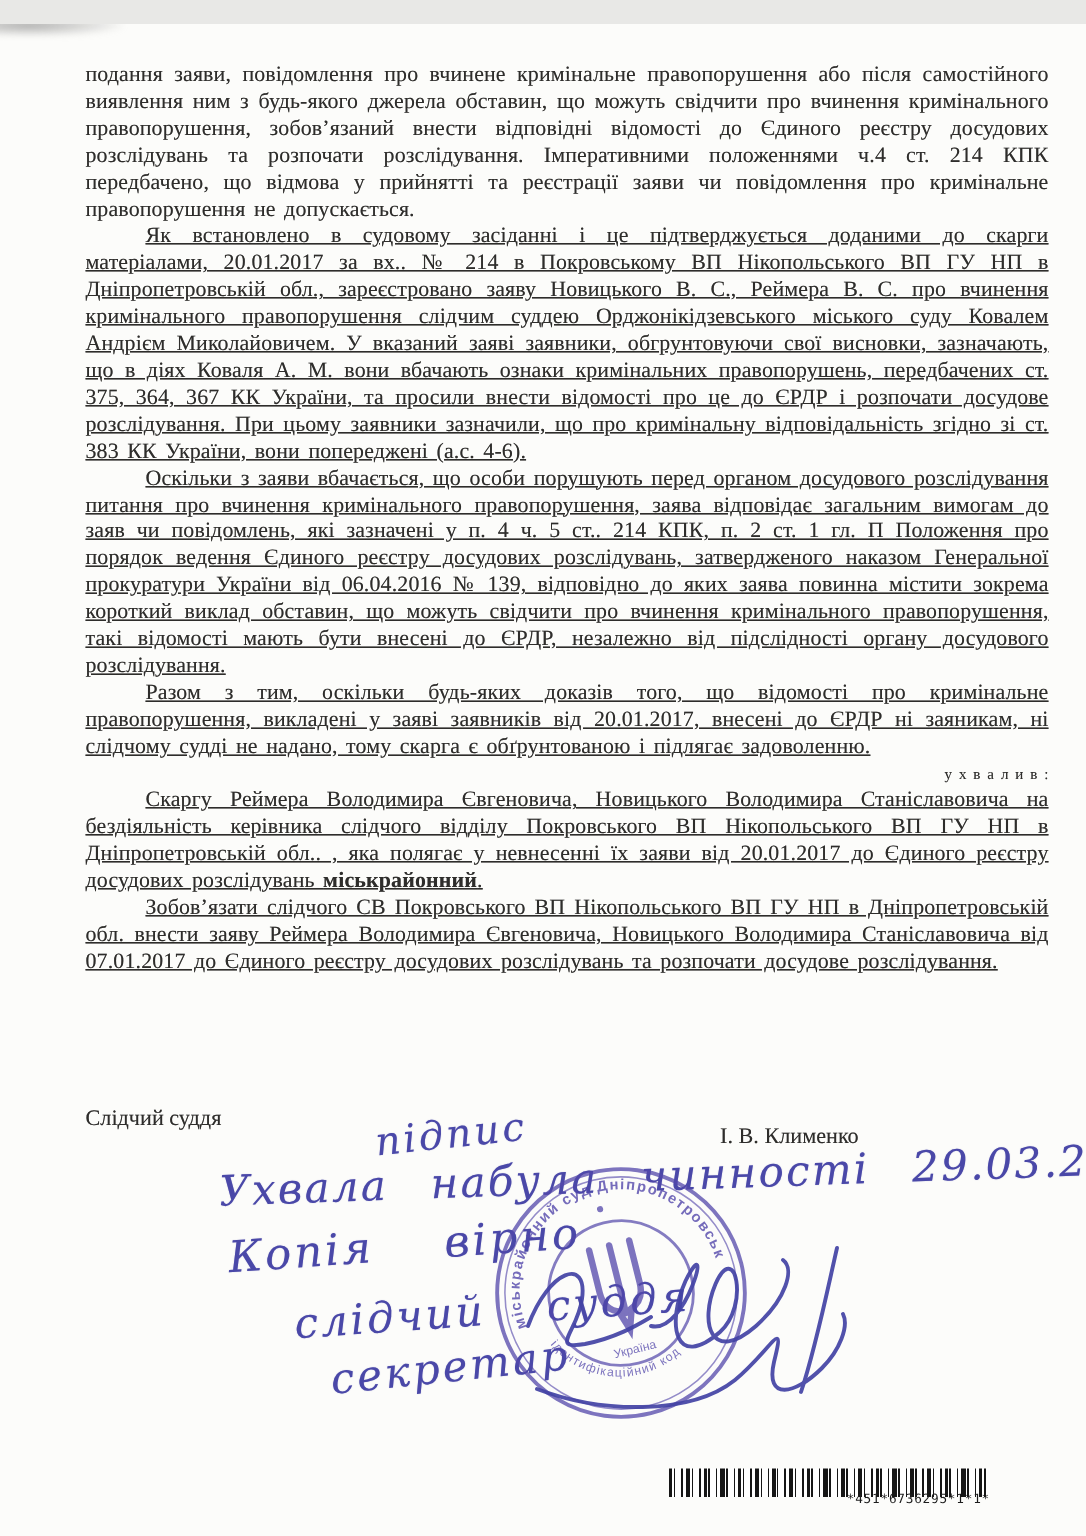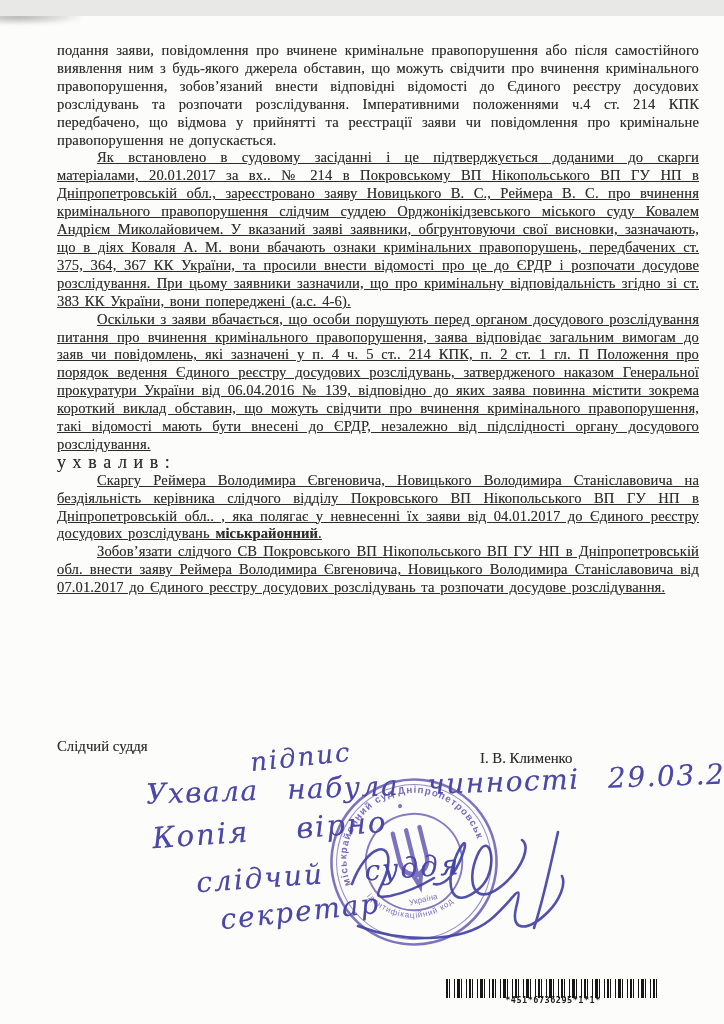--- a/index.html
+++ b/index.html
@@ -21,22 +21,22 @@
     position:absolute;left:57px;top:26px;width:642px;
     font-size:14.6px;line-height:17.9px;
     text-align:justify;
     word-spacing:.13em;letter-spacing:.1px;
     color:#2e2d2b;
     text-shadow:0 0 .4px rgba(70,70,70,.55);
   }
   .body-text p{margin:0;}
   .body-text p.indent{text-indent:40px;text-decoration:underline;}
   .heading{
-    text-align:left;margin:13px 0 19px;
-    font-size:18px;
+    text-align:right;margin:13px 0 19px;
+    font-size:10px;
   }
   .bold{font-weight:bold;}
   .sig-row{
     position:absolute;left:57px;top:722px;width:642px;height:20px;
     font-size:14.8px;
     text-shadow:0 0 .4px rgba(70,70,70,.55);
   }
   .sig-role{position:absolute;left:0;top:0;}
   .sig-name{position:absolute;left:423px;top:12px;}
   
@@ -70,41 +70,42 @@
     background:repeating-linear-gradient(90deg,
       #161616 0 2px, #fff 2px 3px,
       #161616 3px 4px, #fff 4px 8px,
       #161616 8px 9px, #fff 9px 11px,
       #161616 11px 14px, #fff 14px 15px,
       #161616 15px 16px, #fff 16px 20px,
       #161616 20px 21px, #fff 21px 23px);
   }
   .barcode .label{
     margin-top:-3px;
-    text-align:center;
+    text-align:right;
     font-family:"DejaVu Sans Mono", monospace;
     font-size:8.5px;letter-spacing:.5px;
-    color:#1c1c1c;background:transparent;font-weight:bold;
+    color:#1c1c1c;background:transparent;
   }
 </style>
 </head>
 <body>
 
 <div class="page">
 
   <div class="scan-smudge"></div>
 
   <div class="body-text">
     <p>подання заяви, повідомлення про вчинене кримінальне правопорушення або після самостійного виявлення ним з будь-якого джерела обставин, що можуть свідчити про вчинення кримінального правопорушення, зобов’язаний внести відповідні відомості до Єдиного реєстру досудових розслідувань та розпочати розслідування. Імперативними положеннями ч.4 ст. 214 КПК передбачено, що відмова у прийнятті та реєстрації заяви чи повідомлення про кримінальне правопорушення не допускається.</p>
     <p class="indent">Як встановлено в судовому засіданні і це підтверджується доданими до скарги матеріалами, 20.01.2017 за вх.. № 214 в Покровському ВП Нікопольського ВП ГУ НП в Дніпропетровській обл., зареєстровано заяву Новицького В. С., Реймера В. С. про вчинення кримінального правопорушення слідчим суддею Орджонікідзевського міського суду Ковалем Андрієм Миколайовичем. У вказаний заяві заявники, обгрунтовуючи свої висновки, зазначають, що в діях Коваля А. М. вони вбачають ознаки кримінальних правопорушень, передбачених ст. 375, 364, 367 КК України, та просили внести відомості про це до ЄРДР і розпочати досудове розслідування. При цьому заявники зазначили, що про кримінальну відповідальність згідно зі ст. 383 КК України, вони попереджені (а.с. 4-6).</p>
     <p class="indent">Оскільки з заяви вбачається, що особи порушують перед органом досудового розслідування питання про вчинення кримінального правопорушення, заява відповідає загальним вимогам до заяв чи повідомлень, які зазначені у п. 4 ч. 5 ст.. 214 КПК, п. 2 ст. 1 гл. П Положення про порядок ведення Єдиного реєстру досудових розслідувань, затвердженого наказом Генеральної прокуратури України від 06.04.2016 № 139, відповідно до яких заява повинна містити зокрема короткий виклад обставин, що можуть свідчити про вчинення кримінального правопорушення, такі відомості мають бути внесені до ЄРДР, незалежно від підслідності органу досудового розслідування.</p>
+    <p class="indent">Разом з тим, оскільки будь-яких доказів того, що відомості про кримінальне правопорушення, викладені у заяві заявників від 20.01.2017, внесені до ЄРДР ні заяникам, ні слідчому судді не надано, тому скарга є обґрунтованою і підлягає задоволенню.</p>
 
     <p class="heading">у х в а л и в :</p>
 
-    <p class="indent"><span>Скаргу Реймера Володимира Євгеновича, Новицького Володимира Станіславовича на бездіяльність керівника слідчого відділу Покровського ВП Нікопольського ВП ГУ НП в Дніпропетровській обл.. , яка полягає у невнесенні їх заяви від 04.01.2017 до Єдиного реєстру досудових розслідувань </span><span class="bold">міськрайонний</span><span>.</span></p>
+    <p class="indent"><span>Скаргу Реймера Володимира Євгеновича, Новицького Володимира Станіславовича на бездіяльність керівника слідчого відділу Покровського ВП Нікопольського ВП ГУ НП в Дніпропетровській обл.. , яка полягає у невнесенні їх заяви від 20.01.2017 до Єдиного реєстру досудових розслідувань </span><span class="bold">міськрайонний</span><span>.</span></p>
 
     <p class="indent">Зобов’язати слідчого СВ Покровського ВП Нікопольського ВП ГУ НП в Дніпропетровській обл. внести заяву Реймера Володимира Євгеновича, Новицького Володимира Станіславовича від 07.01.2017 до Єдиного реєстру досудових розслідувань та розпочати досудове розслідування.</p>
   </div>
 
   <div class="sig-row">
     <span class="sig-role">Слідчий суддя</span>
     <span class="sig-name">І. В. Клименко</span>
   </div>
 
   <div class="hand hand-podpys">підпис</div>

